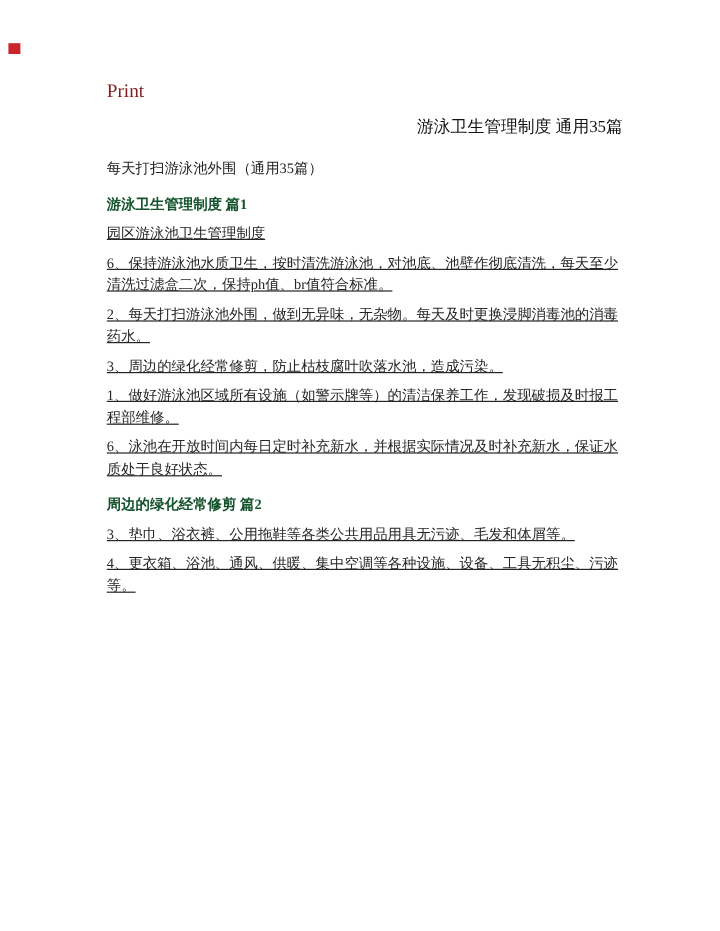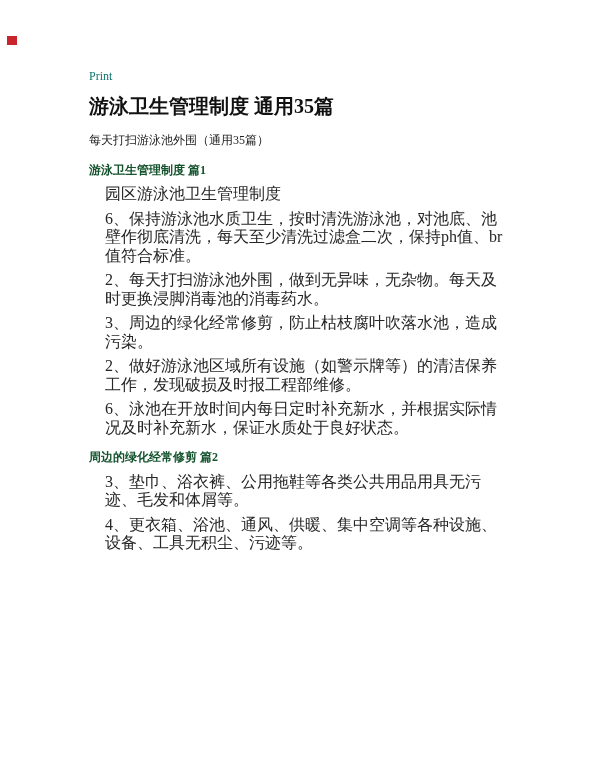--- a/index.html
+++ b/index.html
@@ -17,50 +17,51 @@
   }
   .red-marker {
     position: absolute;
     left: 7px;
     top: 36px;
     width: 10px;
     height: 9px;
     background: #c9252d;
   }
   .print-label {
-    font-size: 12px;
+    font-size: 16px;
     line-height: 17px;
-    color: #0f766e;
+    color: #7f1d1d;
     margin: 0;
   }
   .page-title {
-    font-size: 20px;
-    font-weight: bold;
+    font-size: 14px;
+    font-weight: normal;
     color: #111111;
-    text-align: left;
+    text-align: right;
     line-height: 27px;
     margin: 8px 0 11px 0;
   }
   .subtitle {
     font-size: 12px;
     line-height: 18.5px;
     margin: 6px 0;
   }
   .section-heading {
     font-size: 12px;
     font-weight: bold;
     color: #14532d;
     line-height: 18.5px;
     margin: 11px 0 6px 0;
   }
   .para {
-    font-size: 16px;
+    font-size: 12px;
     line-height: 18.5px;
-    margin: 6px 16px;
+    margin: 6px 0;
     color: #262626;
+    text-decoration: underline;
   }
 </style>
 </head>
 <body>
 
 <div class="red-marker"></div>
 
 <div class="doc">
 
   <p class="print-label">Print</p>
@@ -68,21 +69,21 @@
   <h1 class="page-title">游泳卫生管理制度 通用35篇</h1>
 
   <p class="subtitle">每天打扫游泳池外围（通用35篇）</p>
 
   <section>
     <h2 class="section-heading">游泳卫生管理制度 篇1</h2>
     <p class="para">园区游泳池卫生管理制度</p>
     <p class="para">6、保持游泳池水质卫生，按时清洗游泳池，对池底、池壁作彻底清洗，每天至少清洗过滤盒二次，保持ph值、br值符合标准。</p>
     <p class="para">2、每天打扫游泳池外围，做到无异味，无杂物。每天及时更换浸脚消毒池的消毒药水。</p>
     <p class="para">3、周边的绿化经常修剪，防止枯枝腐叶吹落水池，造成污染。</p>
-    <p class="para">2、做好游泳池区域所有设施（如警示牌等）的清洁保养工作，发现破损及时报工程部维修。</p>
+    <p class="para">1、做好游泳池区域所有设施（如警示牌等）的清洁保养工作，发现破损及时报工程部维修。</p>
     <p class="para">6、泳池在开放时间内每日定时补充新水，并根据实际情况及时补充新水，保证水质处于良好状态。</p>
   </section>
 
   <section>
     <h2 class="section-heading">周边的绿化经常修剪 篇2</h2>
     <p class="para">3、垫巾、浴衣裤、公用拖鞋等各类公共用品用具无污迹、毛发和体屑等。</p>
     <p class="para">4、更衣箱、浴池、通风、供暖、集中空调等各种设施、设备、工具无积尘、污迹等。</p>
   </section>
 
 </div>

